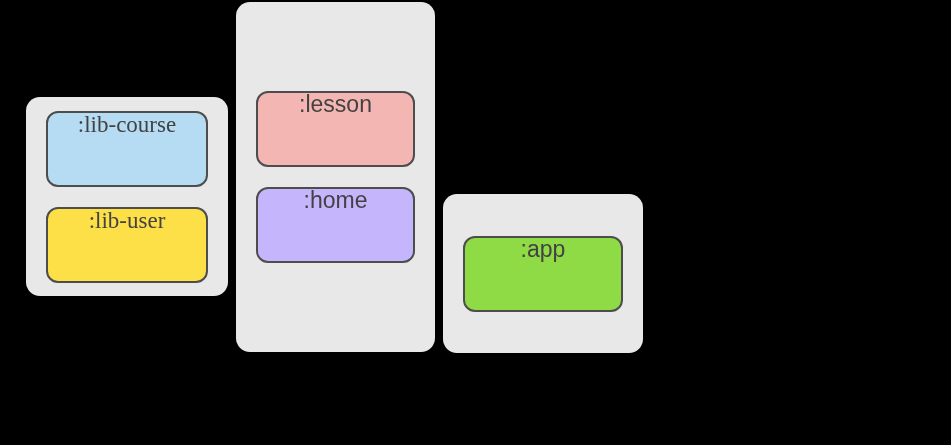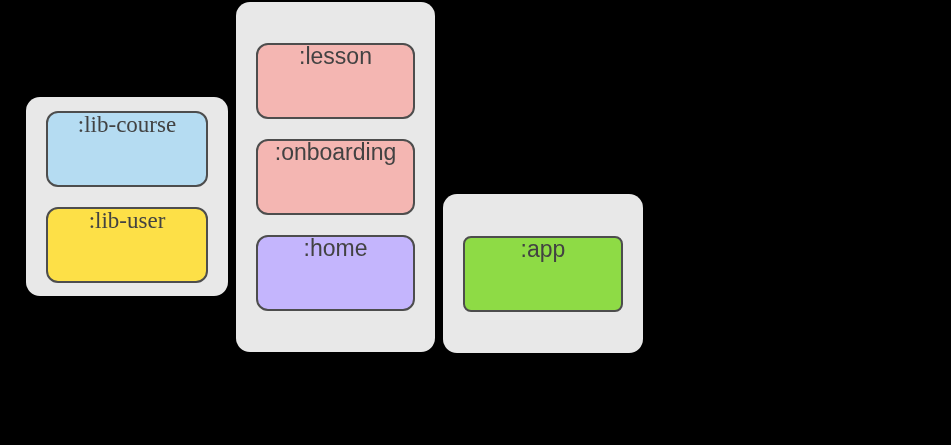--- a/index.html
+++ b/index.html
@@ -76,27 +76,24 @@
     </div>
     <div class="node" style="background: #fde047;">
       <span class="node-label">:lib-user</span>
     </div>
   </div>
 
   <div class="group group-features" style="background: rgb(232, 232, 232);">
     <div class="node" style="background: rgb(244, 182, 178);">
       <span class="node-label">:lesson</span>
     </div>
-    <div class="node" style="background: rgb(244, 182, 178);">
-      <span class="node-label">:onboarding</span>
-    </div>
     <div class="node" style="background: #c4b5fd;">
       <span class="node-label">:home</span>
     </div>
   </div>
 
   <div class="group group-app" style="background: rgb(232, 232, 232);">
-    <div class="node" style="background: rgb(142, 219, 69); border-radius: 8px;">
+    <div class="node" style="background: rgb(142, 219, 69);">
       <span class="node-label">:app</span>
     </div>
   </div>
 
 </div>
 
 </body></html>

